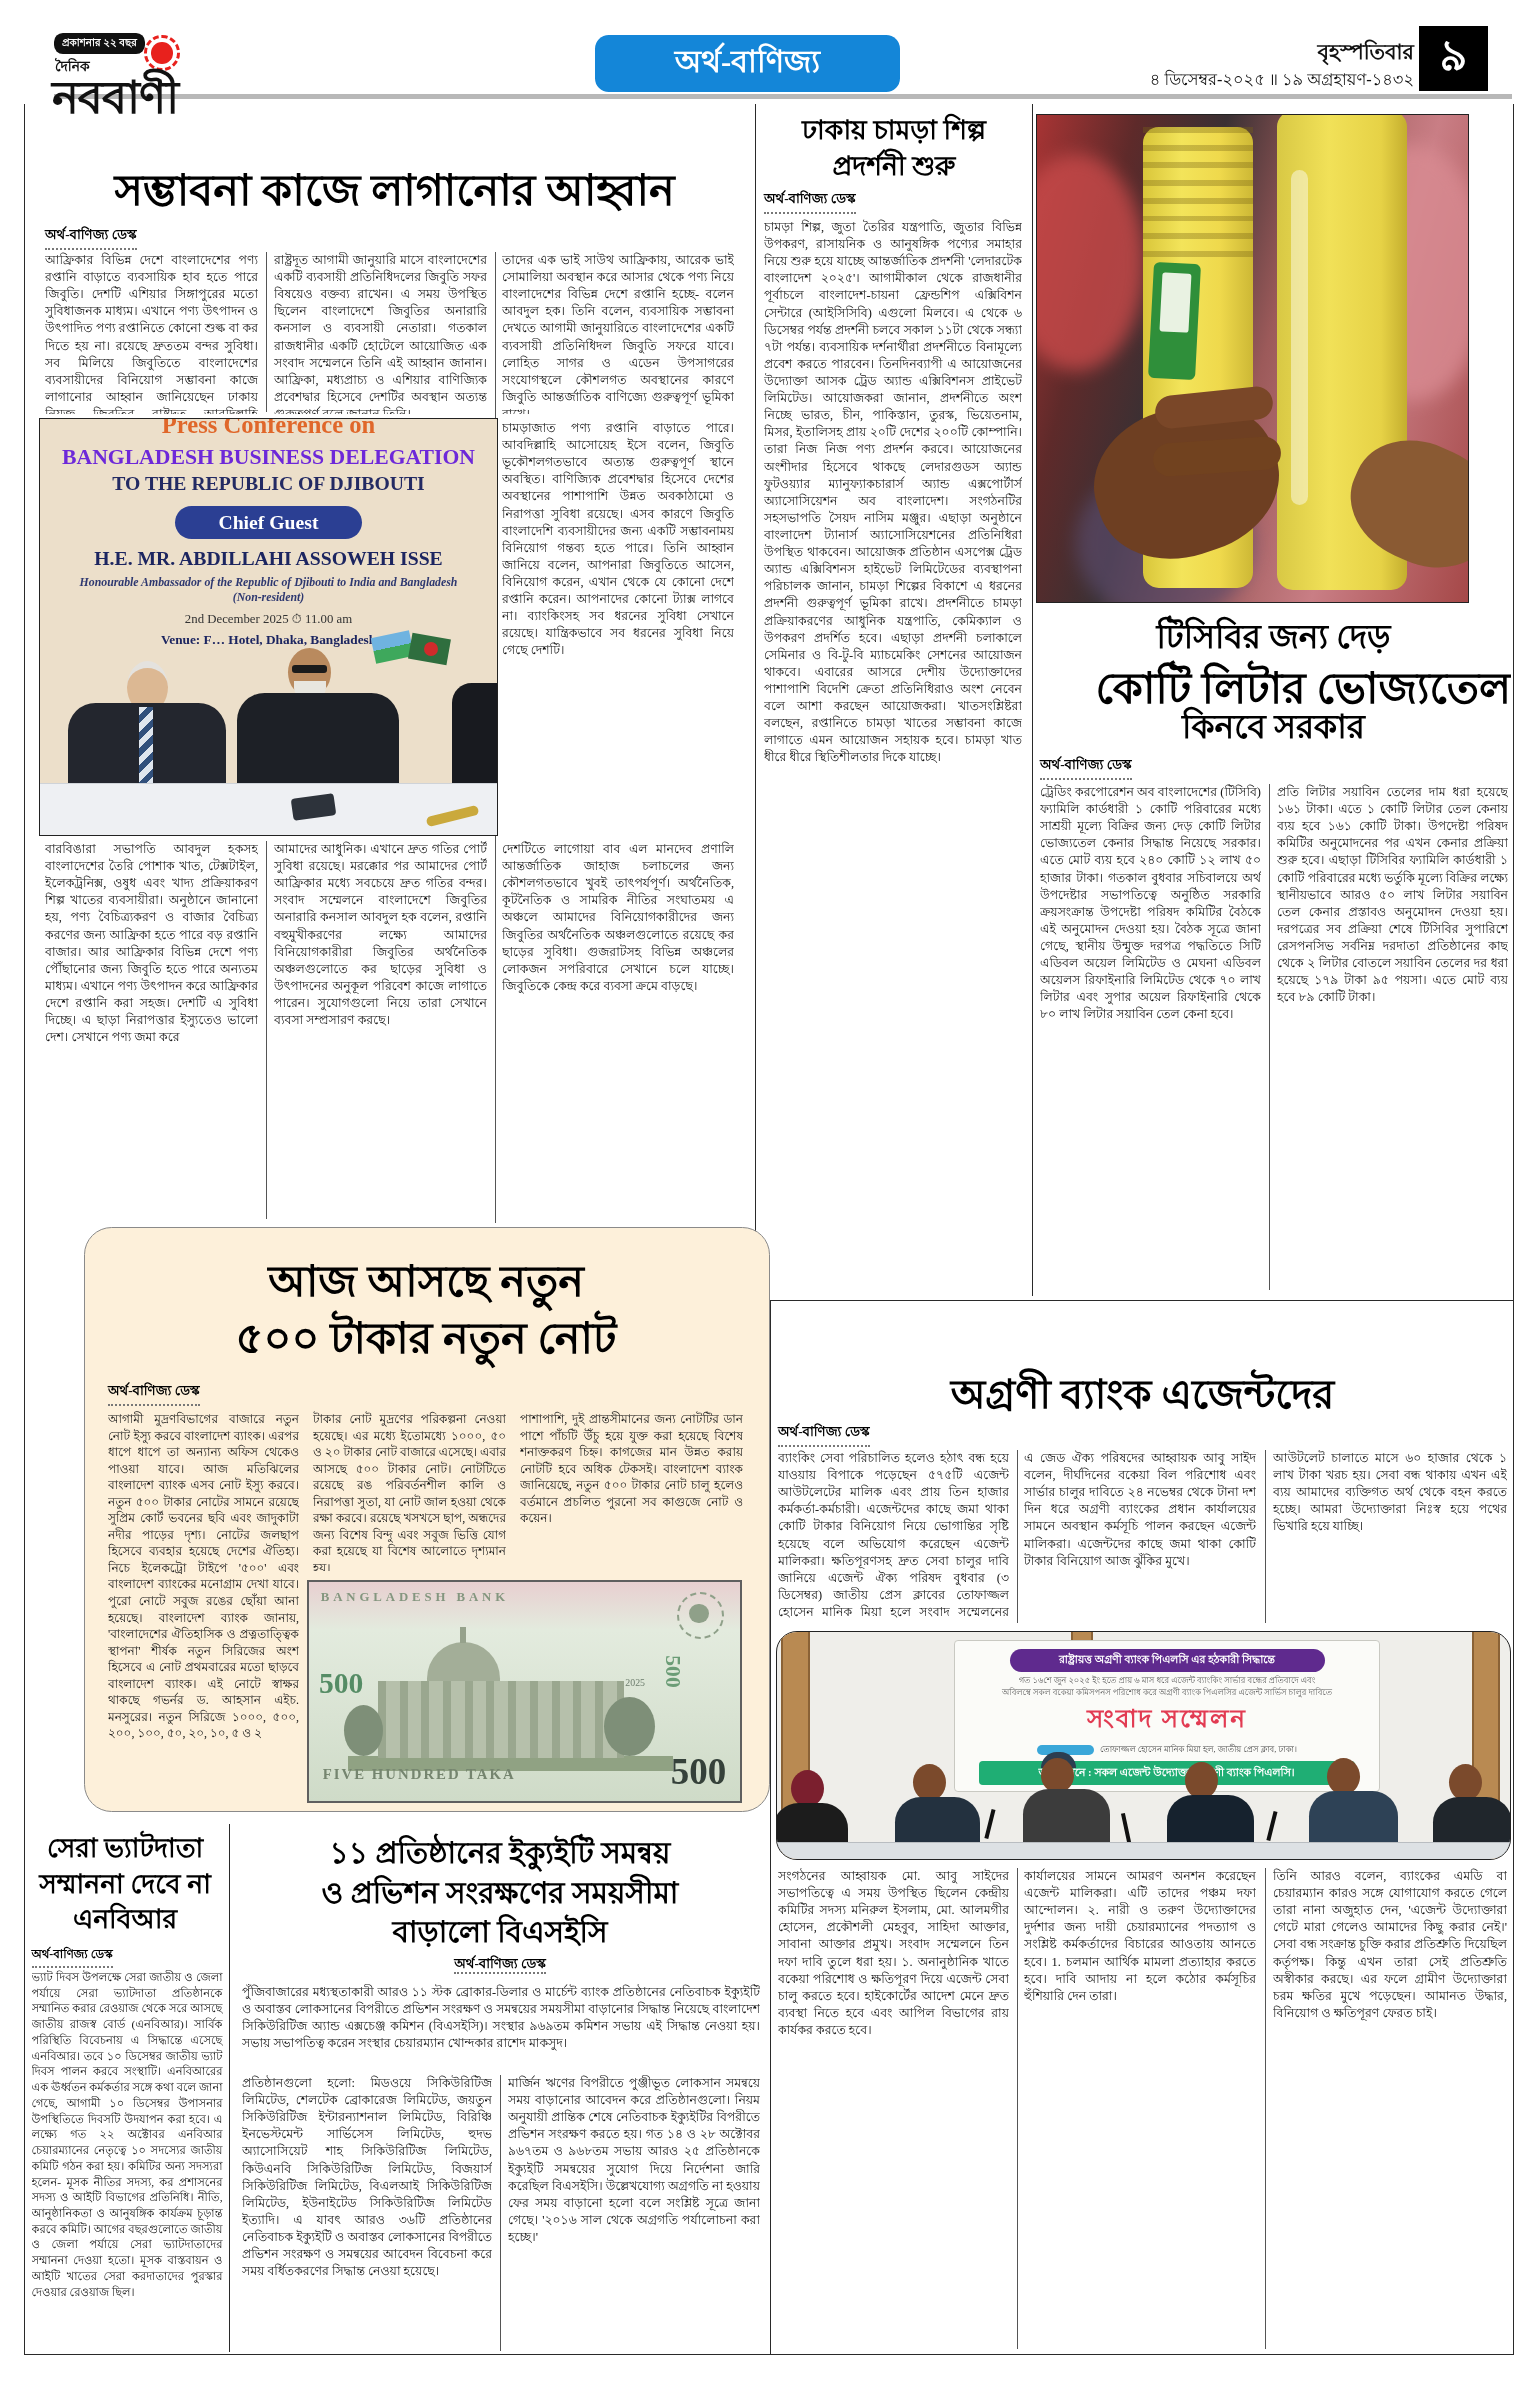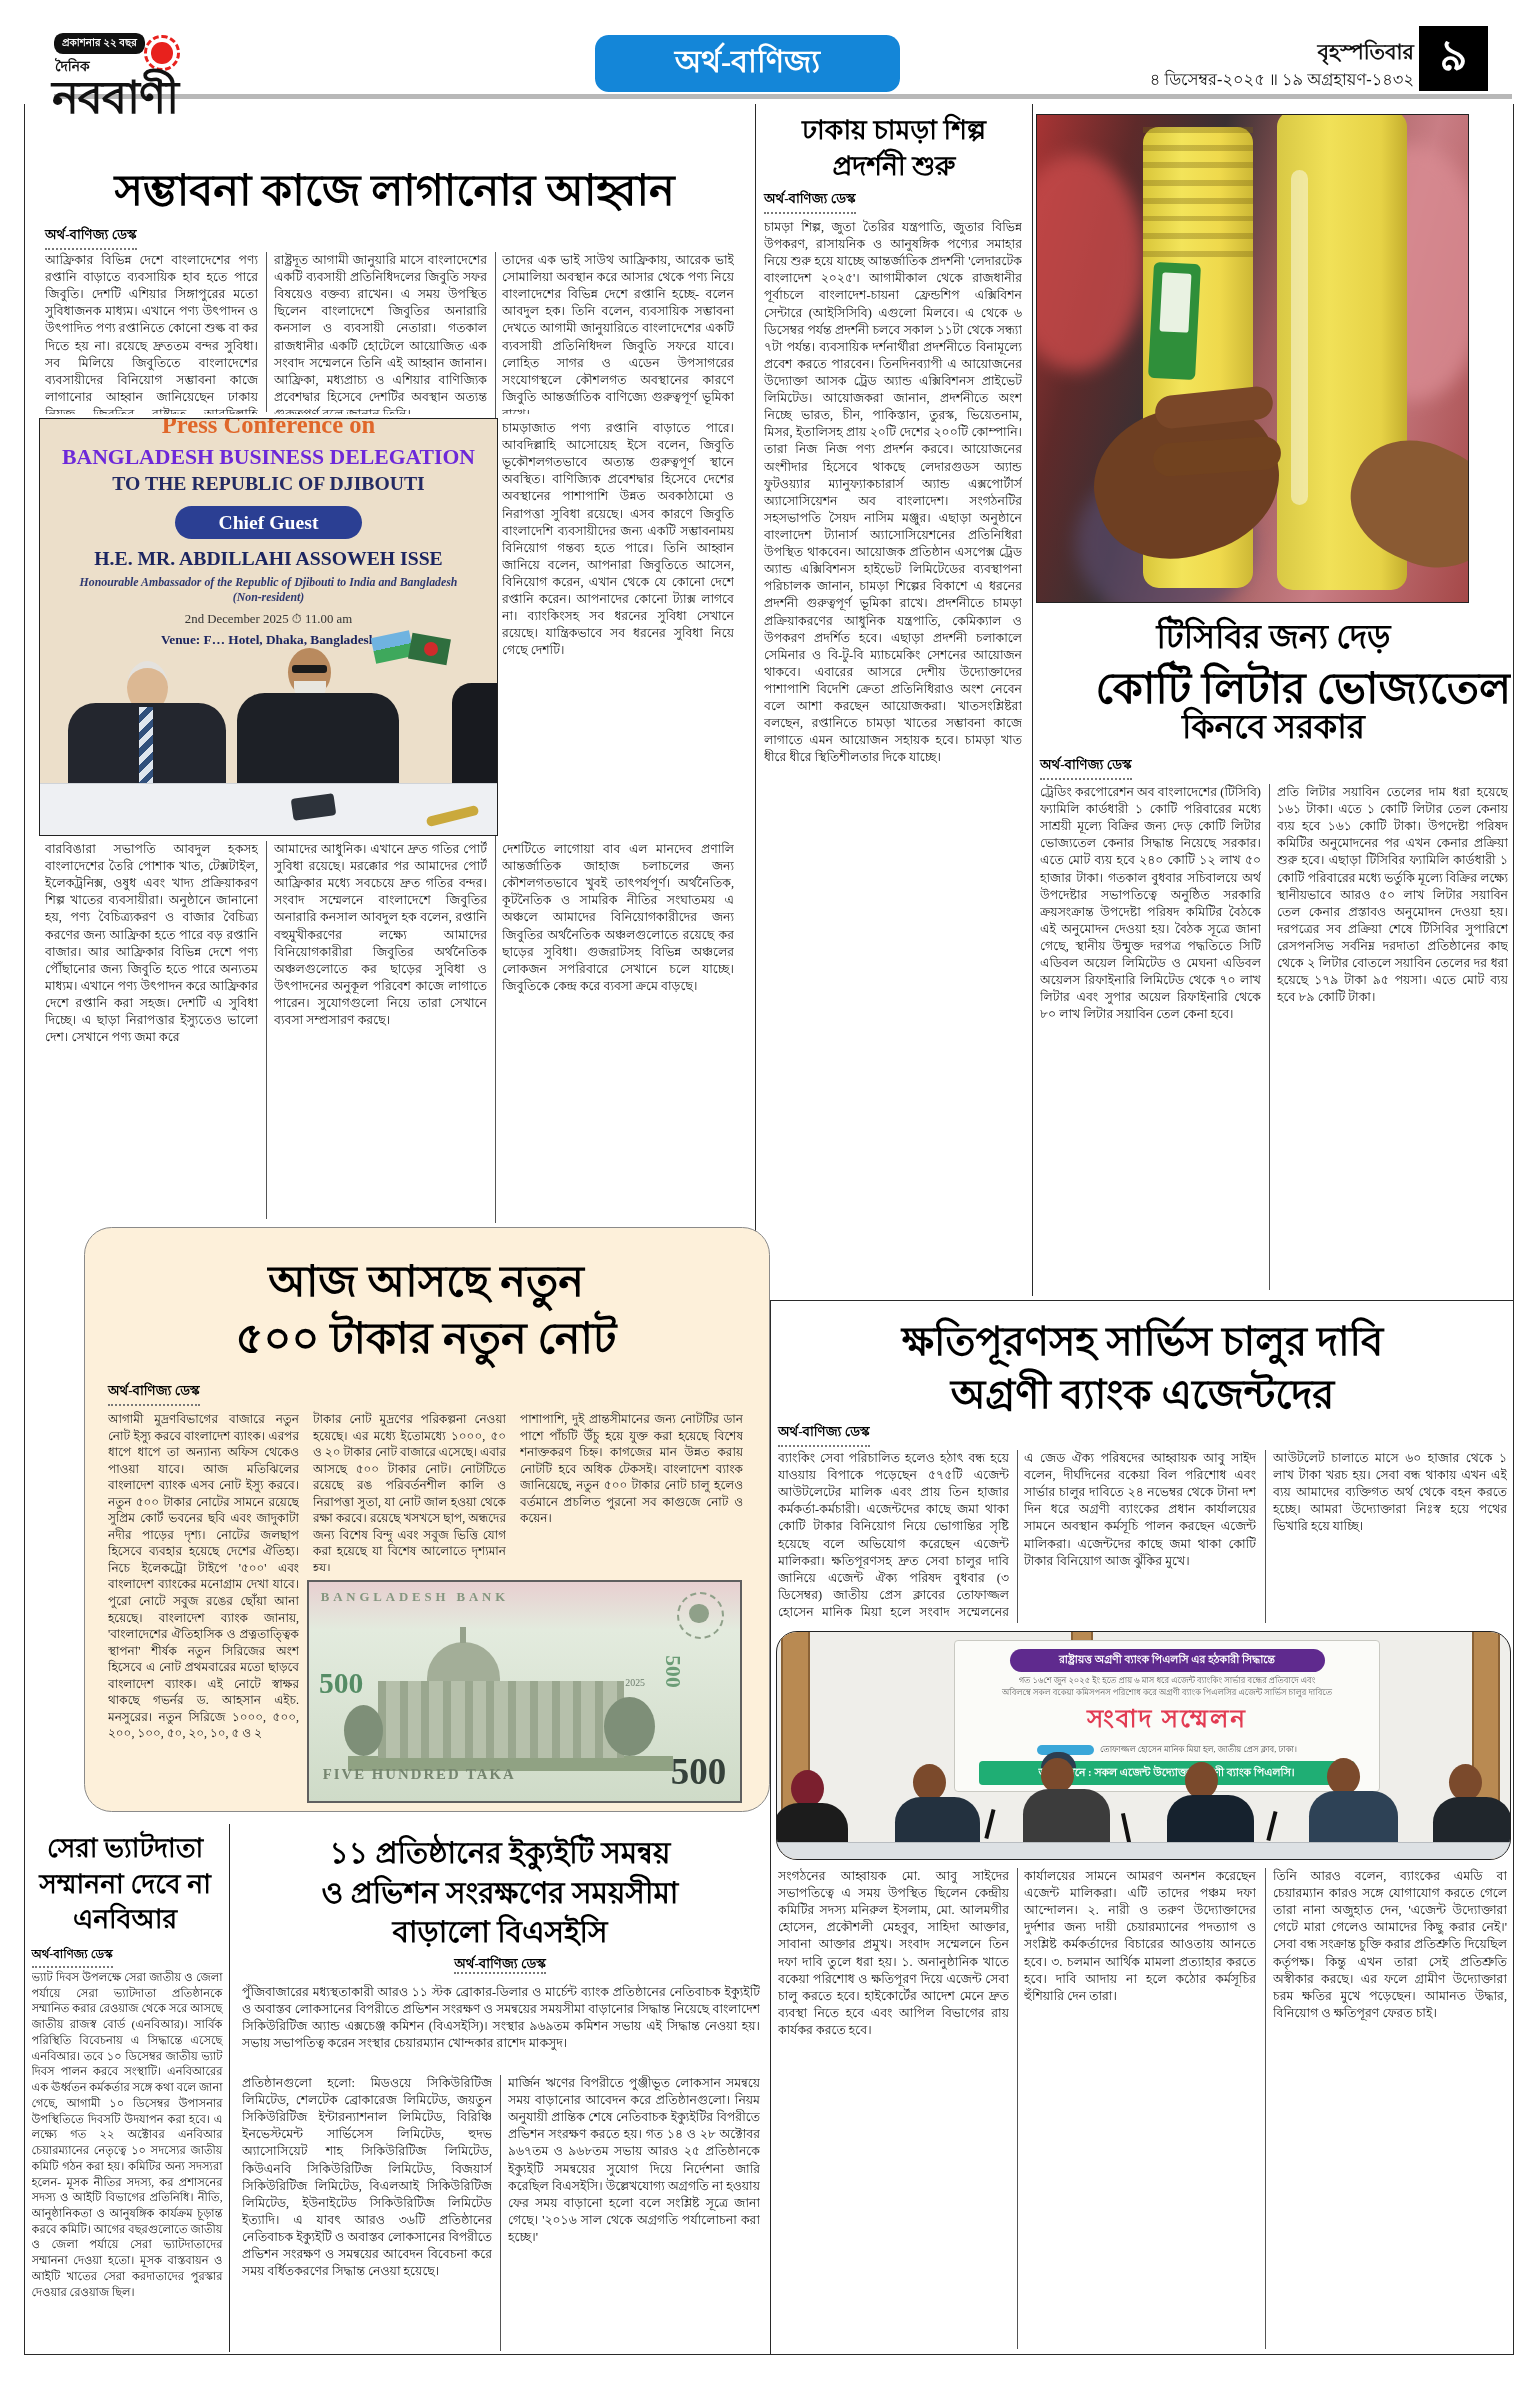--- a/index.html
+++ b/index.html
@@ -209,21 +209,20 @@
     <div class="bld-dome"></div>
     <div class="bld-spire"></div>
     <div class="tree" style="left:35px;bottom:45px;width:39px;height:51px;"></div>
     <div class="tree" style="right:85px;bottom:45px;width:51px;height:59px;"></div>
     <div class="p3-five">FIVE HUNDRED TAKA</div>
     <div class="p3-500R">500</div>
   </div>
 
   <div class="vline" style="left:770px;top:1300px;height:1054px;"></div>
   <div class="hline" style="left:770px;top:1300px;width:743px;"></div>
-  <div class="hl" style="left:774px;top:1310px;width:737px;font-size:40px;">ক্ষতিপূরণসহ সার্ভিস চালুর দাবি</div>
   <div class="hl" style="left:774px;top:1363px;width:737px;font-size:40px;">অগ্রণী ব্যাংক এজেন্টদের</div>
   <div class="byline" style="left:778px;top:1422px;">অর্থ-বাণিজ্য ডেস্ক</div>
   <div class="col" style="left:778px;top:1450px;width:231px;height:173px;" ind2="">ব্যাংকিং সেবা পরিচালিত হলেও হঠাৎ বন্ধ হয়ে যাওয়ায় বিপাকে পড়েছেন ৫৭৫টি এজেন্ট আউটলেটের মালিক এবং প্রায় তিন হাজার কর্মকর্তা-কর্মচারী। এজেন্টদের কাছে জমা থাকা কোটি টাকার বিনিয়োগ নিয়ে ভোগান্তির সৃষ্টি হয়েছে বলে অভিযোগ করেছেন এজেন্ট মালিকরা। ক্ষতিপূরণসহ দ্রুত সেবা চালুর দাবি জানিয়ে এজেন্ট ঐক্য পরিষদ বুধবার (৩ ডিসেম্বর) জাতীয় প্রেস ক্লাবের তোফাজ্জল হোসেন মানিক মিয়া হলে সংবাদ সম্মেলনের আয়োজন করে।</div>
   <div class="col" style="left:1024px;top:1450px;width:232px;height:173px;">এ জেড ঐক্য পরিষদের আহ্বায়ক আবু সাইদ বলেন, দীর্ঘদিনের বকেয়া বিল পরিশোধ এবং সার্ভার চালুর দাবিতে ২৪ নভেম্বর থেকে টানা দশ দিন ধরে অগ্রণী ব্যাংকের প্রধান কার্যালয়ের সামনে অবস্থান কর্মসূচি পালন করছেন এজেন্ট মালিকরা। এজেন্টদের কাছে জমা থাকা কোটি টাকার বিনিয়োগ আজ ঝুঁকির মুখে।</div>
   <div class="col" style="left:1273px;top:1450px;width:234px;height:173px;">আউটলেট চালাতে মাসে ৬০ হাজার থেকে ১ লাখ টাকা খরচ হয়। সেবা বন্ধ থাকায় এখন এই ব্যয় আমাদের ব্যক্তিগত অর্থ থেকে বহন করতে হচ্ছে। আমরা উদ্যোক্তারা নিঃস্ব হয়ে পথের ভিখারি হয়ে যাচ্ছি।</div>
   <div class="vline" style="left:1017px;top:1450px;height:173px;background:#555;"></div>
   <div class="vline" style="left:1265px;top:1450px;height:173px;background:#555;"></div>
 
   <div class="photo p4" style="left:776px;top:1631px;width:733px;height:227px;border-radius:21px;">
     <div class="plank" style="left:3.9px;width:25.6px;"></div>
@@ -270,21 +269,21 @@
       <div class="p-head" style="left:17.7px;top:0;width:33px;height:37px;"></div>
       <div class="p-body" style="left:2px;top:33px;width:79px;height:61px;background:#20262c;"></div>
       </div>
     <div class="mic" style="left:211px;top:177px;"></div>
     <div class="mic" style="left:347px;top:181px;transform:rotate(-12deg);"></div>
     <div class="mic" style="left:493px;top:179px;"></div>
     <div class="p4-table"></div>
   </div>
 
   <div class="col" style="left:778px;top:1868px;width:231px;height:483px;">সংগঠনের আহ্বায়ক মো. আবু সাইদের সভাপতিত্বে এ সময় উপস্থিত ছিলেন কেন্দ্রীয় কমিটির সদস্য মনিরুল ইসলাম, মো. আলমগীর হোসেন, প্রকৌশলী মেহবুব, সাহিদা আক্তার, সাবানা আক্তার প্রমুখ। সংবাদ সম্মেলনে তিন দফা দাবি তুলে ধরা হয়। ১. অনানুষ্ঠানিক খাতে বকেয়া পরিশোধ ও ক্ষতিপূরণ দিয়ে এজেন্ট সেবা চালু করতে হবে। হাইকোর্টের আদেশ মেনে দ্রুত ব্যবস্থা নিতে হবে এবং আপিল বিভাগের রায় কার্যকর করতে হবে।</div>
-  <div class="col" style="left:1024px;top:1868px;width:232px;height:483px;">কার্যালয়ের সামনে আমরণ অনশন করেছেন এজেন্ট মালিকরা। এটি তাদের পঞ্চম দফা আন্দোলন। ২. নারী ও তরুণ উদ্যোক্তাদের দুর্দশার জন্য দায়ী চেয়ারম্যানের পদত্যাগ ও সংশ্লিষ্ট কর্মকর্তাদের বিচারের আওতায় আনতে হবে। ৩. চলমান আর্থিক মামলা প্রত্যাহার করতে হবে। দাবি আদায় না হলে কঠোর কর্মসূচির হুঁশিয়ারি দেন তারা।</div>
+  <div class="col" style="left:1024px;top:1868px;width:232px;height:483px;">কার্যালয়ের সামনে আমরণ অনশন করেছেন এজেন্ট মালিকরা। এটি তাদের পঞ্চম দফা আন্দোলন। ২. নারী ও তরুণ উদ্যোক্তাদের দুর্দশার জন্য দায়ী চেয়ারম্যানের পদত্যাগ ও সংশ্লিষ্ট কর্মকর্তাদের বিচারের আওতায় আনতে হবে। 1. চলমান আর্থিক মামলা প্রত্যাহার করতে হবে। দাবি আদায় না হলে কঠোর কর্মসূচির হুঁশিয়ারি দেন তারা।</div>
   <div class="col" style="left:1273px;top:1868px;width:234px;height:483px;">তিনি আরও বলেন, ব্যাংকের এমডি বা চেয়ারম্যান কারও সঙ্গে যোগাযোগ করতে গেলে তারা নানা অজুহাত দেন, 'এজেন্ট উদ্যোক্তারা গেটে মারা গেলেও আমাদের কিছু করার নেই।' সেবা বন্ধ সংক্রান্ত চুক্তি করার প্রতিশ্রুতি দিয়েছিল কর্তৃপক্ষ। কিন্তু এখন তারা সেই প্রতিশ্রুতি অস্বীকার করছে। এর ফলে গ্রামীণ উদ্যোক্তারা চরম ক্ষতির মুখে পড়েছেন। আমানত উদ্ধার, বিনিয়োগ ও ক্ষতিপূরণ ফেরত চাই।</div>
   <div class="vline" style="left:1017px;top:1868px;height:481px;background:#555;"></div>
   <div class="vline" style="left:1265px;top:1868px;height:481px;background:#555;"></div>
 
   <div class="vline" style="left:229px;top:1824px;height:528px;"></div>
   <div class="hl" style="left:25.6px;top:1828px;width:199px;font-size:26.6px;">সেরা ভ্যাটদাতা</div>
   <div class="hl" style="left:25.6px;top:1864px;width:199px;font-size:26.6px;">সম্মাননা দেবে না</div>
   <div class="hl" style="left:25.6px;top:1899px;width:199px;font-size:26.6px;">এনবিআর</div>
   <div class="byline" style="left:31.5px;top:1945px;font-size:11.8px;">অর্থ-বাণিজ্য ডেস্ক</div>
   <div class="col" style="left:31.5px;top:1970px;width:191px;height:380px;font-size:11.4px;">ভ্যাট দিবস উপলক্ষে সেরা জাতীয় ও জেলা পর্যায়ে সেরা ভ্যাটদাতা প্রতিষ্ঠানকে সম্মানিত করার রেওয়াজ থেকে সরে আসছে জাতীয় রাজস্ব বোর্ড (এনবিআর)। সার্বিক পরিস্থিতি বিবেচনায় এ সিদ্ধান্তে এসেছে এনবিআর। তবে ১০ ডিসেম্বর জাতীয় ভ্যাট দিবস পালন করবে সংস্থাটি। এনবিআরের এক ঊর্ধ্বতন কর্মকর্তার সঙ্গে কথা বলে জানা গেছে, আগামী ১০ ডিসেম্বর উপাসনার উপস্থিতিতে দিবসটি উদযাপন করা হবে। এ লক্ষ্যে গত ২২ অক্টোবর এনবিআর চেয়ারম্যানের নেতৃত্বে ১০ সদস্যের জাতীয় কমিটি গঠন করা হয়। কমিটির অন্য সদস্যরা হলেন- মূসক নীতির সদস্য, কর প্রশাসনের সদস্য ও আইটি বিভাগের প্রতিনিধি। নীতি, আনুষ্ঠানিকতা ও আনুষঙ্গিক কার্যক্রম চূড়ান্ত করবে কমিটি। আগের বছরগুলোতে জাতীয় ও জেলা পর্যায়ে সেরা ভ্যাটদাতাদের সম্মাননা দেওয়া হতো। মূসক বাস্তবায়ন ও আইটি খাতের সেরা করদাতাদের পুরস্কার দেওয়ার রেওয়াজ ছিল।</div>

